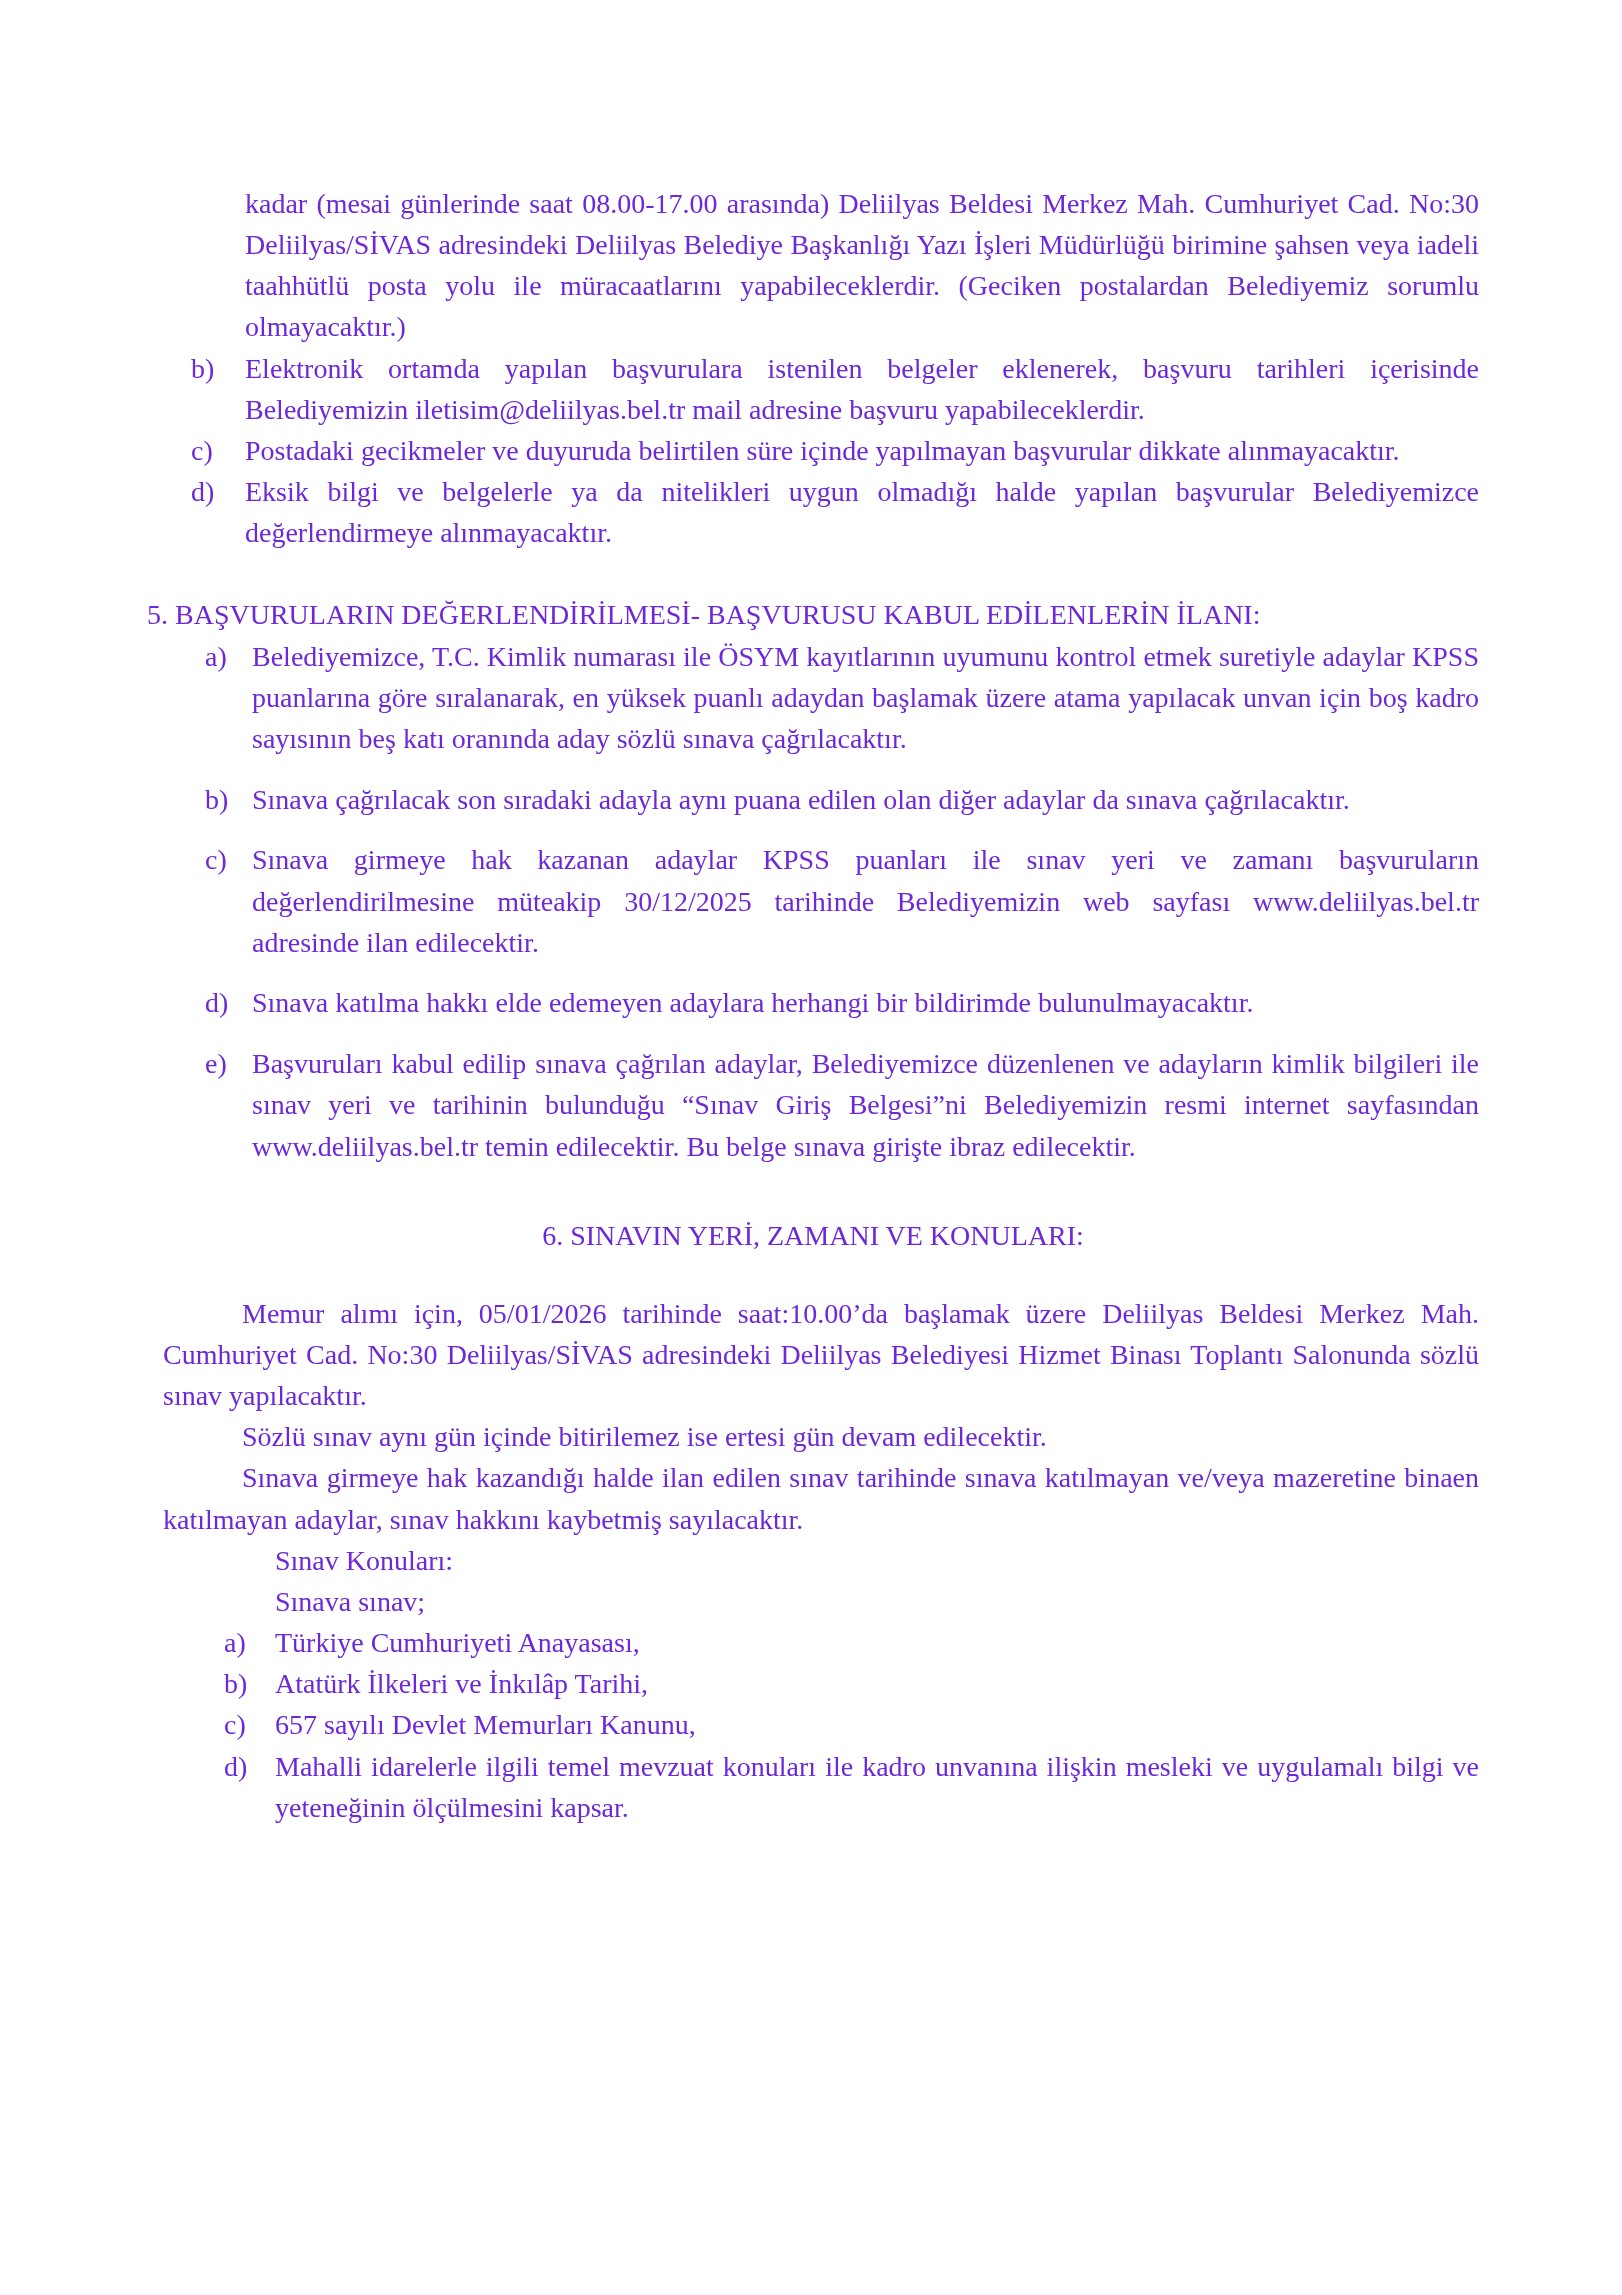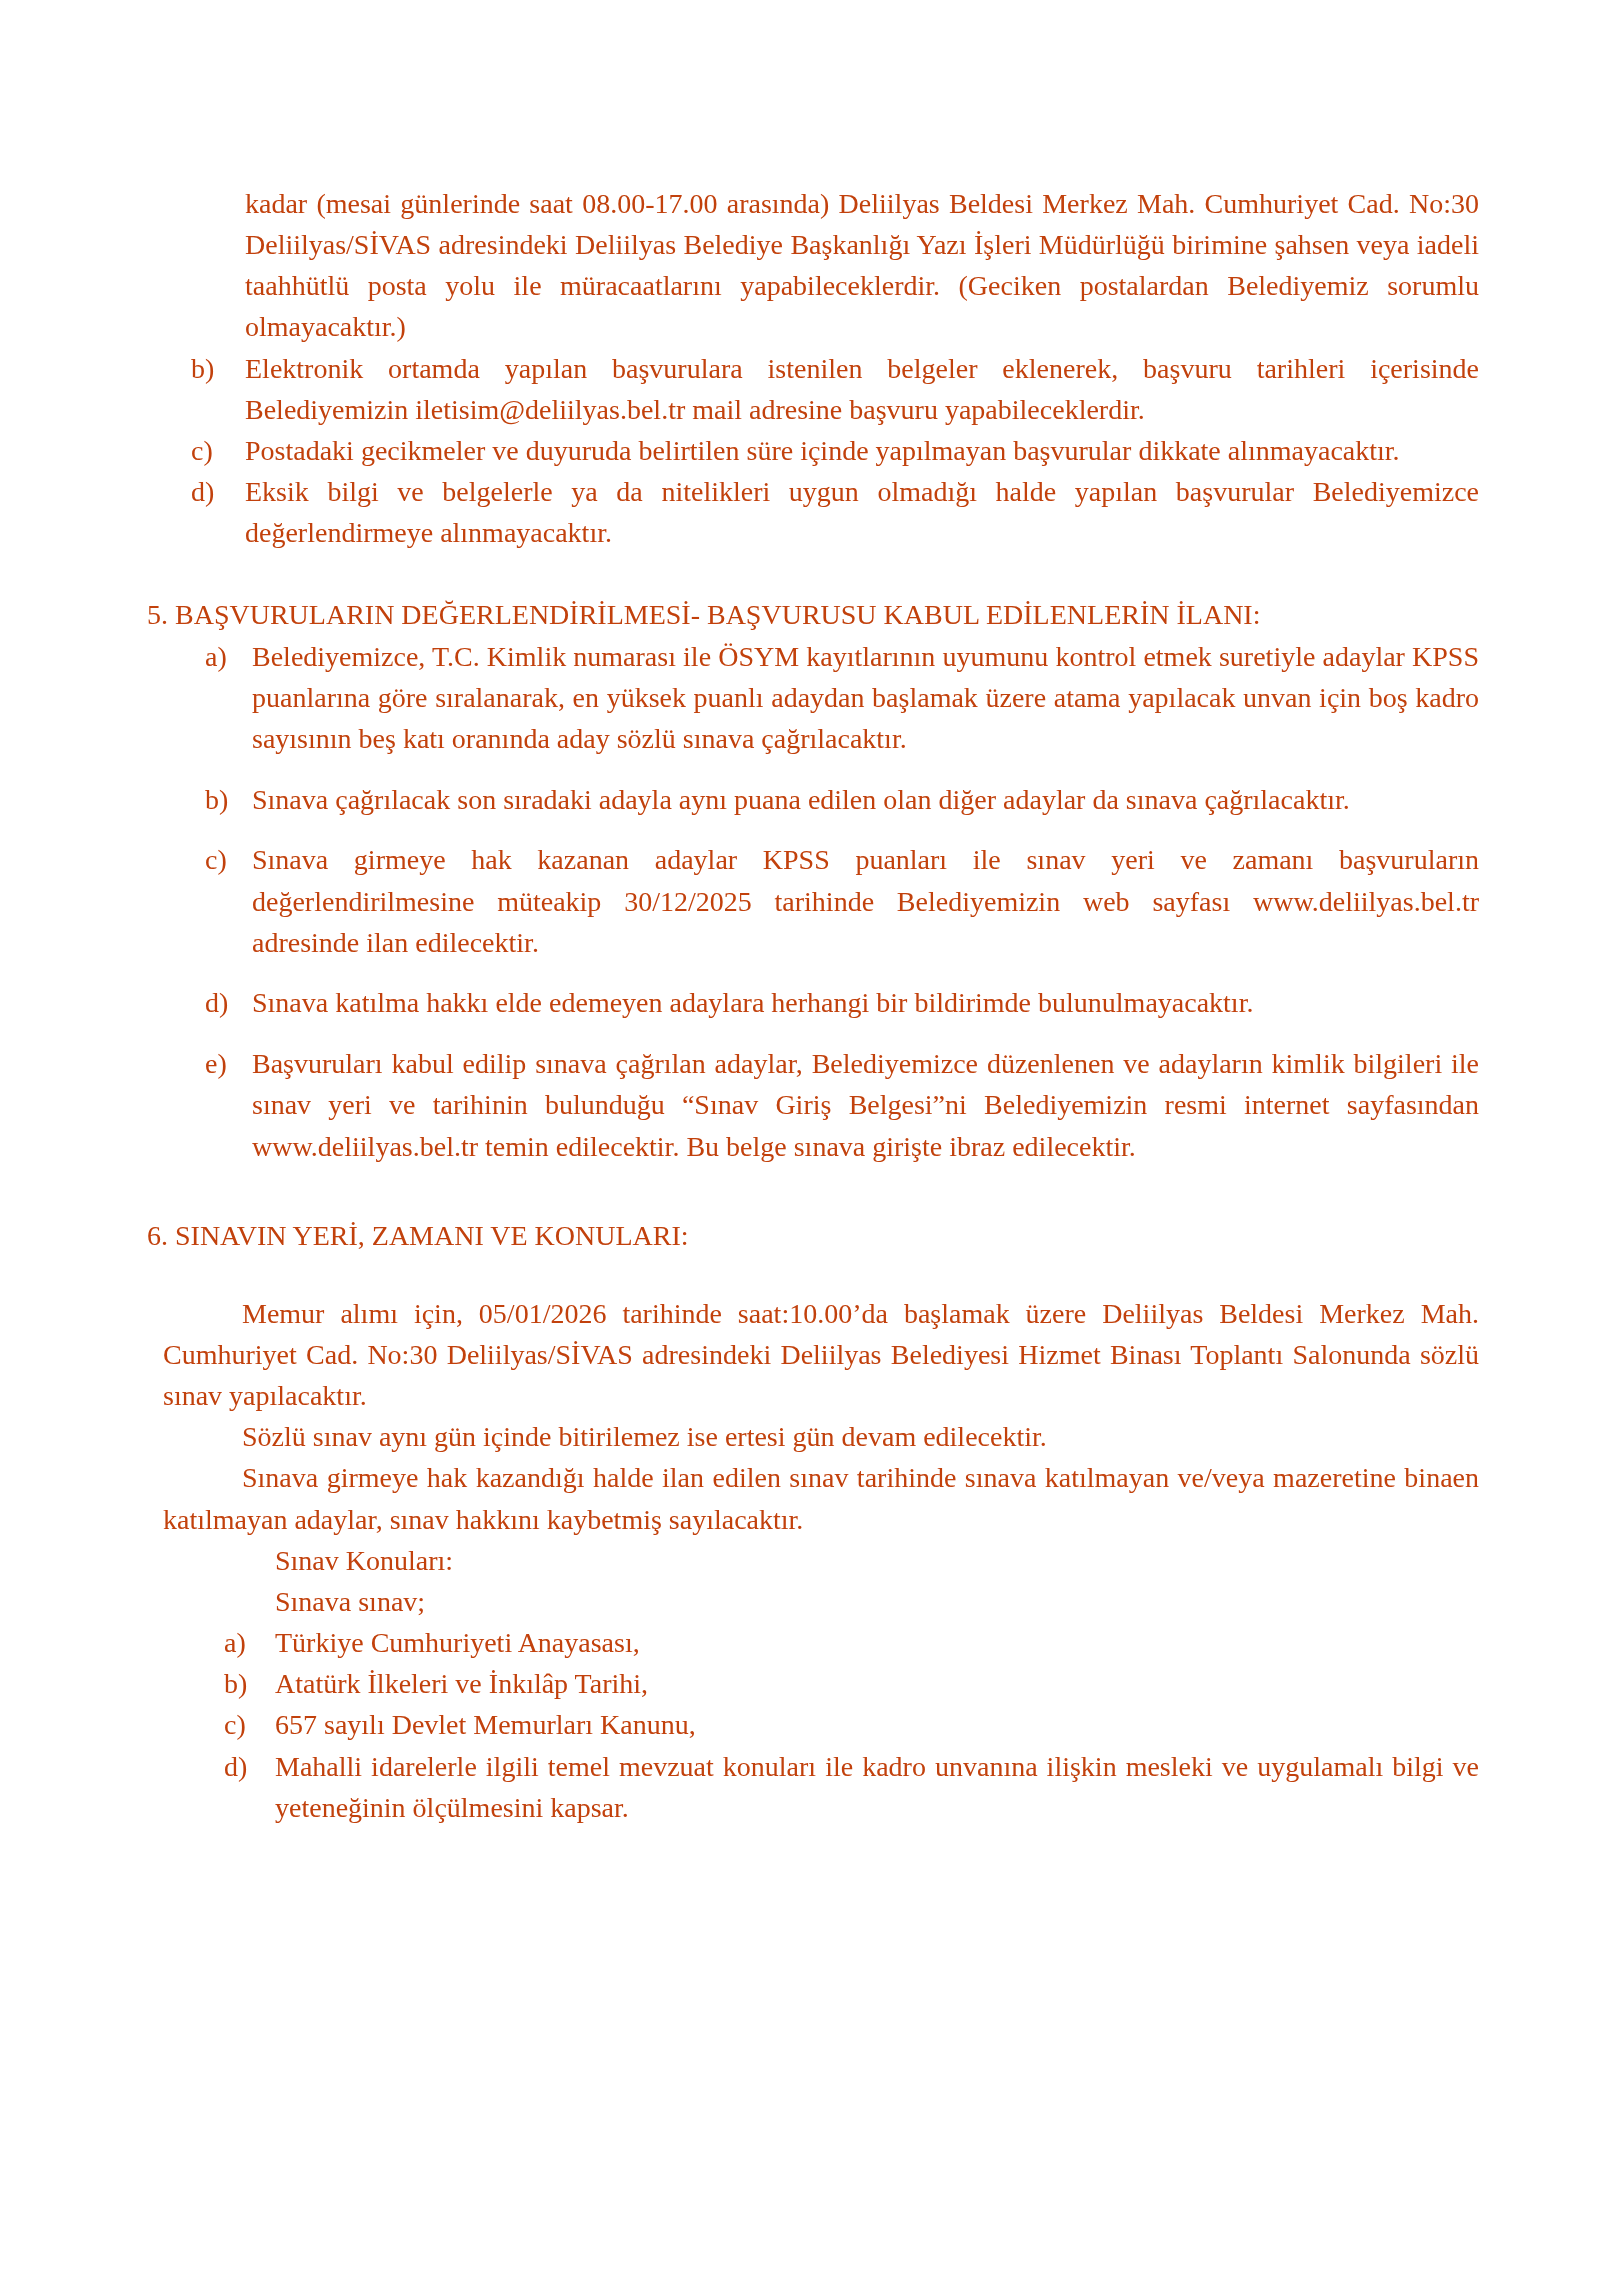--- a/index.html
+++ b/index.html
@@ -9,21 +9,21 @@
     background: #ffffff;
   }
   .page {
     position: relative;
     width: 1623px;
     height: 2295px;
     background: #ffffff;
     box-sizing: border-box;
     padding: 183px 144px 0 147px;
     font-family: "Liberation Serif", "DejaVu Serif", serif;
-    color: #c2410c;
+    color: #6d28d9;
     font-size: 28px;
     line-height: 1.47;
   }
 
   
   .para {
     text-align: justify;
     text-justify: inter-word;
     margin: 0;
   }
@@ -35,21 +35,21 @@
   }
 
   
   .heading {
     font-weight: normal;
     text-align: justify;
     text-justify: inter-word;
     margin: 0;
   }
   .heading.sec5 { margin-top: 41px; }
-  .heading.sec6 { margin-top: 48px; margin-bottom: 14px; text-align: left; }
+  .heading.sec6 { margin-top: 48px; margin-bottom: 14px; text-align: center; }
 
   
   ol.alpha {
     list-style: none;
     margin: 0;
     padding: 0;
   }
   ol.alpha > li {
     position: relative;
     text-align: justify;

